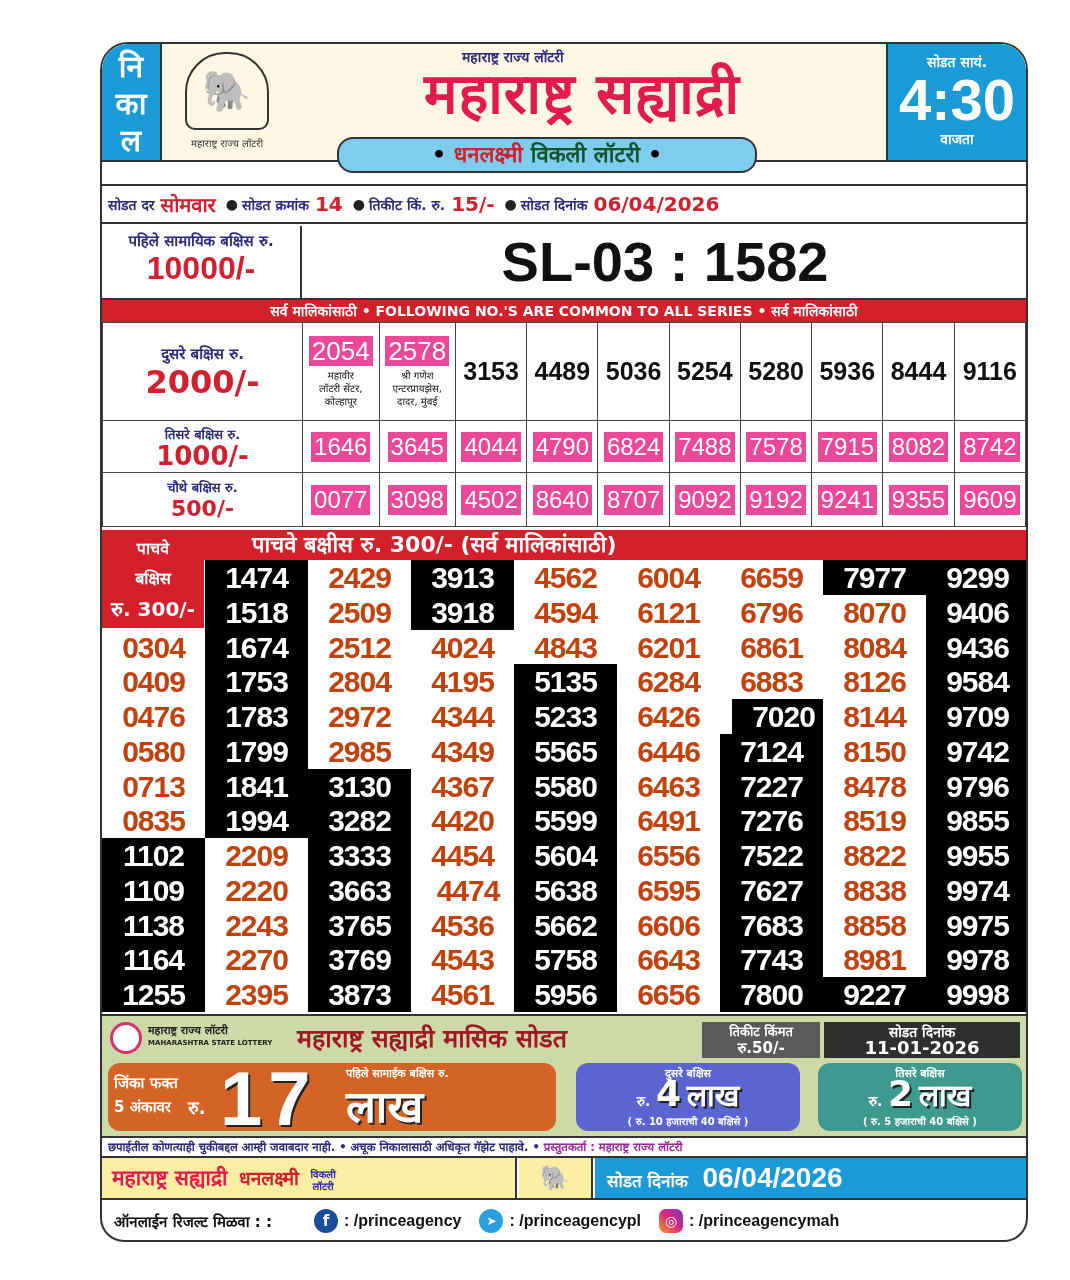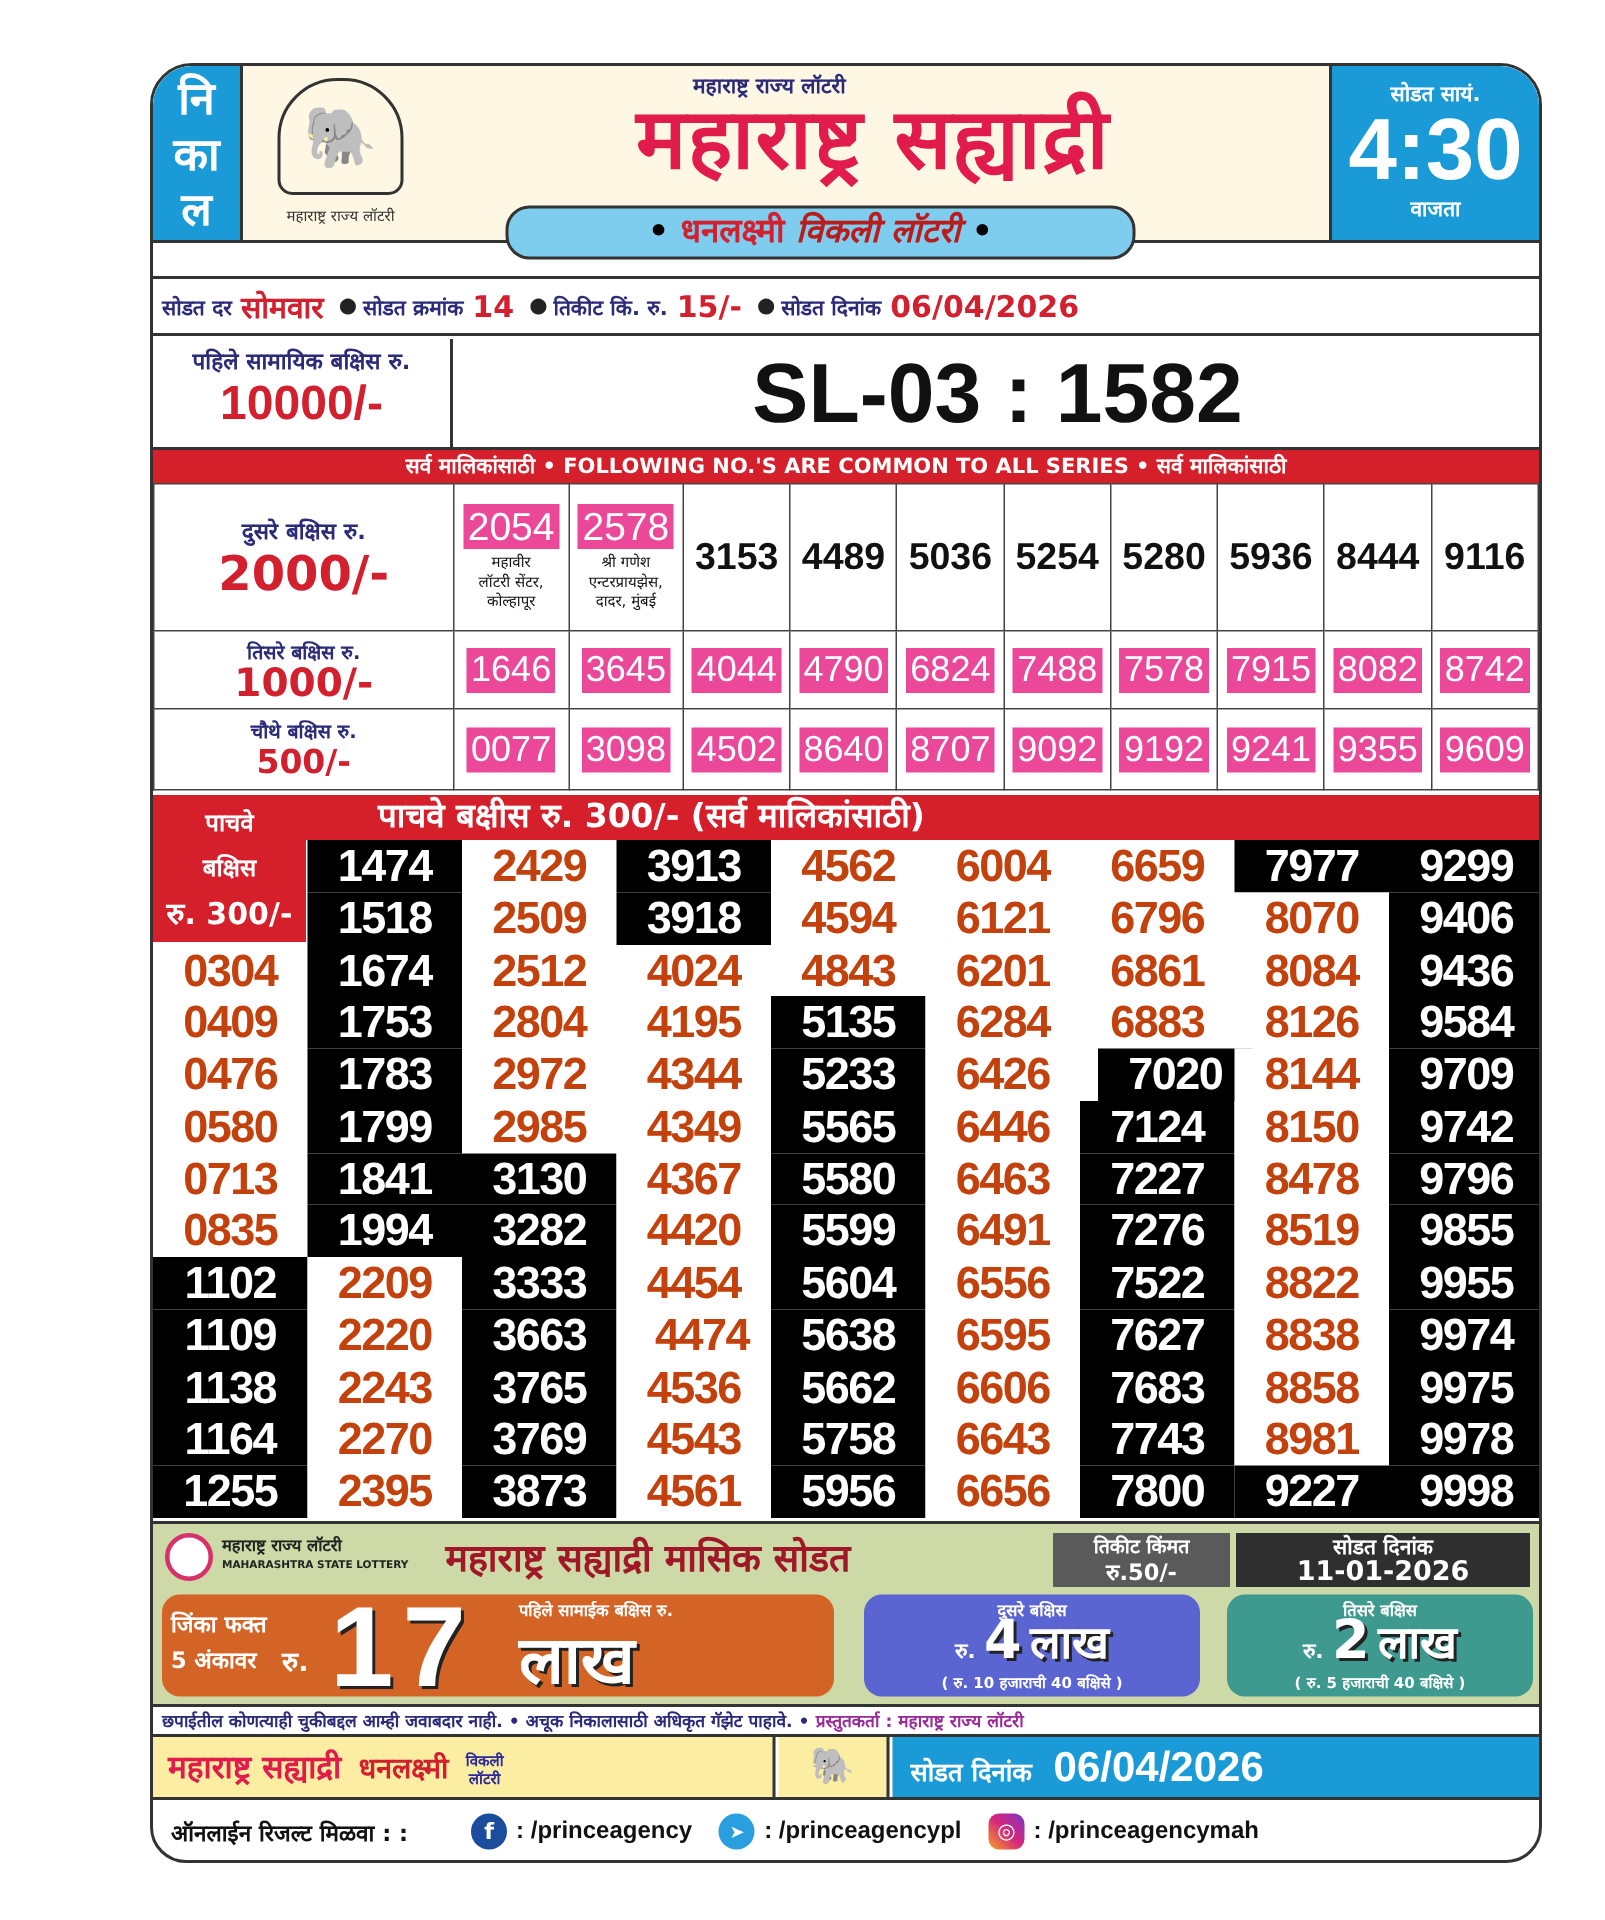--- a/index.html
+++ b/index.html
@@ -9,21 +9,21 @@
   
   .hdr { position: absolute; left: 0; top: 0; width: 100%; height: 118px; background: #fdf7e3; border-bottom: 2px solid #333; }
   .nikal { position: absolute; left: 0; top: 0; width: 60px; height: 116px; background: #1a9ad6; color: #fff; font-family: "DejaVu Sans", sans-serif; font-weight: bold; font-size: 30px; line-height: 37px; text-align: center; padding-top: 4px; border-right: 2px solid #333; }
   .logo { position: absolute; left: 70px; top: 8px; width: 110px; height: 100px; }
   .logo-emblem { width: 84px; height: 78px; margin: 0 auto; border: 2px solid #333; border-radius: 40px 40px 10px 10px; display: flex; align-items: center; justify-content: center; font-size: 40px; color: #333; }
   .logo-caption { font-family: "DejaVu Sans", sans-serif; font-size: 10px; color: #333; text-align: center; margin-top: 6px; }
   .hdr-sub { position: absolute; left: 360px; top: 3px; font-family: "DejaVu Sans", sans-serif; font-size: 14px; font-weight: bold; color: #2b2b7a; }
   .hdr-title { position: absolute; left: 185px; top: 18px; width: 590px; text-align: center; font-family: "DejaVu Sans", sans-serif; font-weight: bold; font-size: 56px; color: #e21b4d; letter-spacing: 1px; line-height: 64px; }
   .hdr-pill { position: absolute; left: 235px; top: 93px; width: 420px; height: 36px; background: #7fcdee; border: 2px solid #333; border-radius: 16px; text-align: center; font-family: "DejaVu Sans", sans-serif; font-weight: bold; font-size: 22px; line-height: 32px; z-index: 2; }
   .hdr-pill .r { color: #d2202f; }
-  .hdr-pill .b { color: #b91c1c; font-style: italic; }
+  .hdr-pill .b { color: #14532d; }
   .time-box { position: absolute; right: 0; top: 0; width: 140px; height: 116px; background: #1a9ad6; color: #fff; text-align: center; border-left: 2px solid #333; }
   .time-box .t1 { font-family: "DejaVu Sans", sans-serif; font-size: 14px; font-weight: bold; margin-top: 8px; }
   .time-box .t2 { font-size: 58px; font-weight: bold; line-height: 58px; font-family: "Liberation Sans", sans-serif; }
   .time-box .t3 { font-family: "DejaVu Sans", sans-serif; font-size: 14px; font-weight: bold; }
 
   
   .info { position: absolute; left: 0; top: 140px; width: 100%; height: 40px; border-top: 2px solid #333; border-bottom: 2px solid #333; display: flex; align-items: center; padding-left: 6px; font-family: "DejaVu Sans", sans-serif; white-space: nowrap; }
   .info .lbl { color: #2b2b7a; font-size: 14px; font-weight: bold; }
   .info .val { color: #d2202f; font-size: 20px; font-weight: bold; margin: 0 6px; }
   .info .dot { color: #222; font-size: 14px; margin: 0 4px; }

